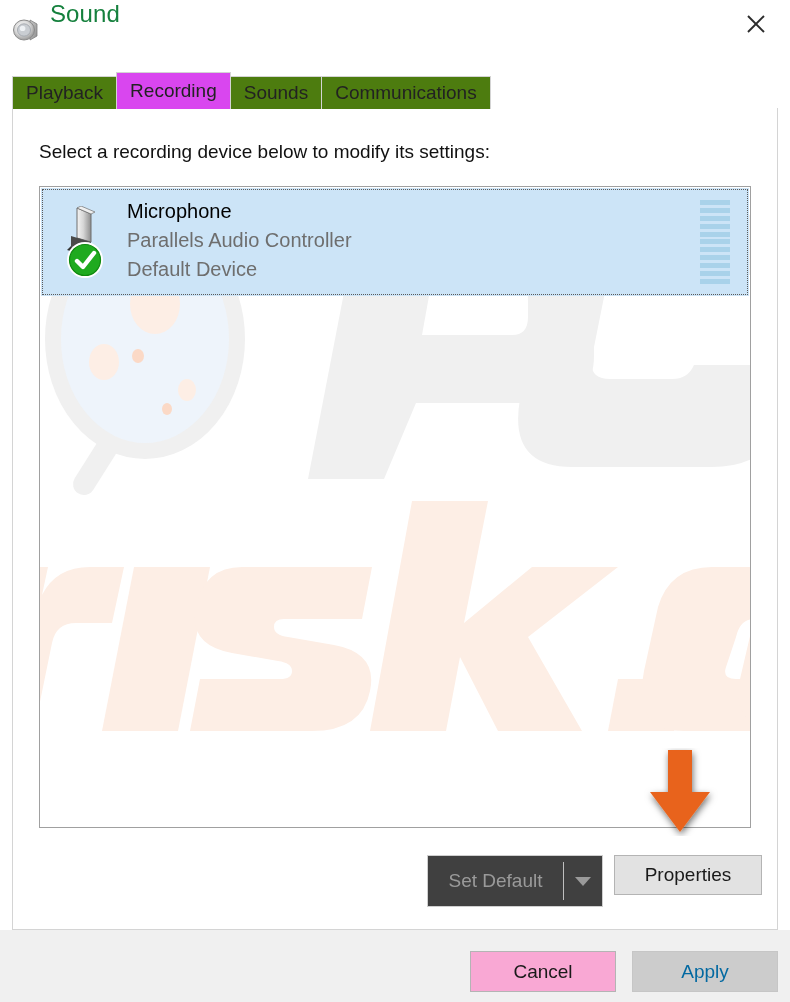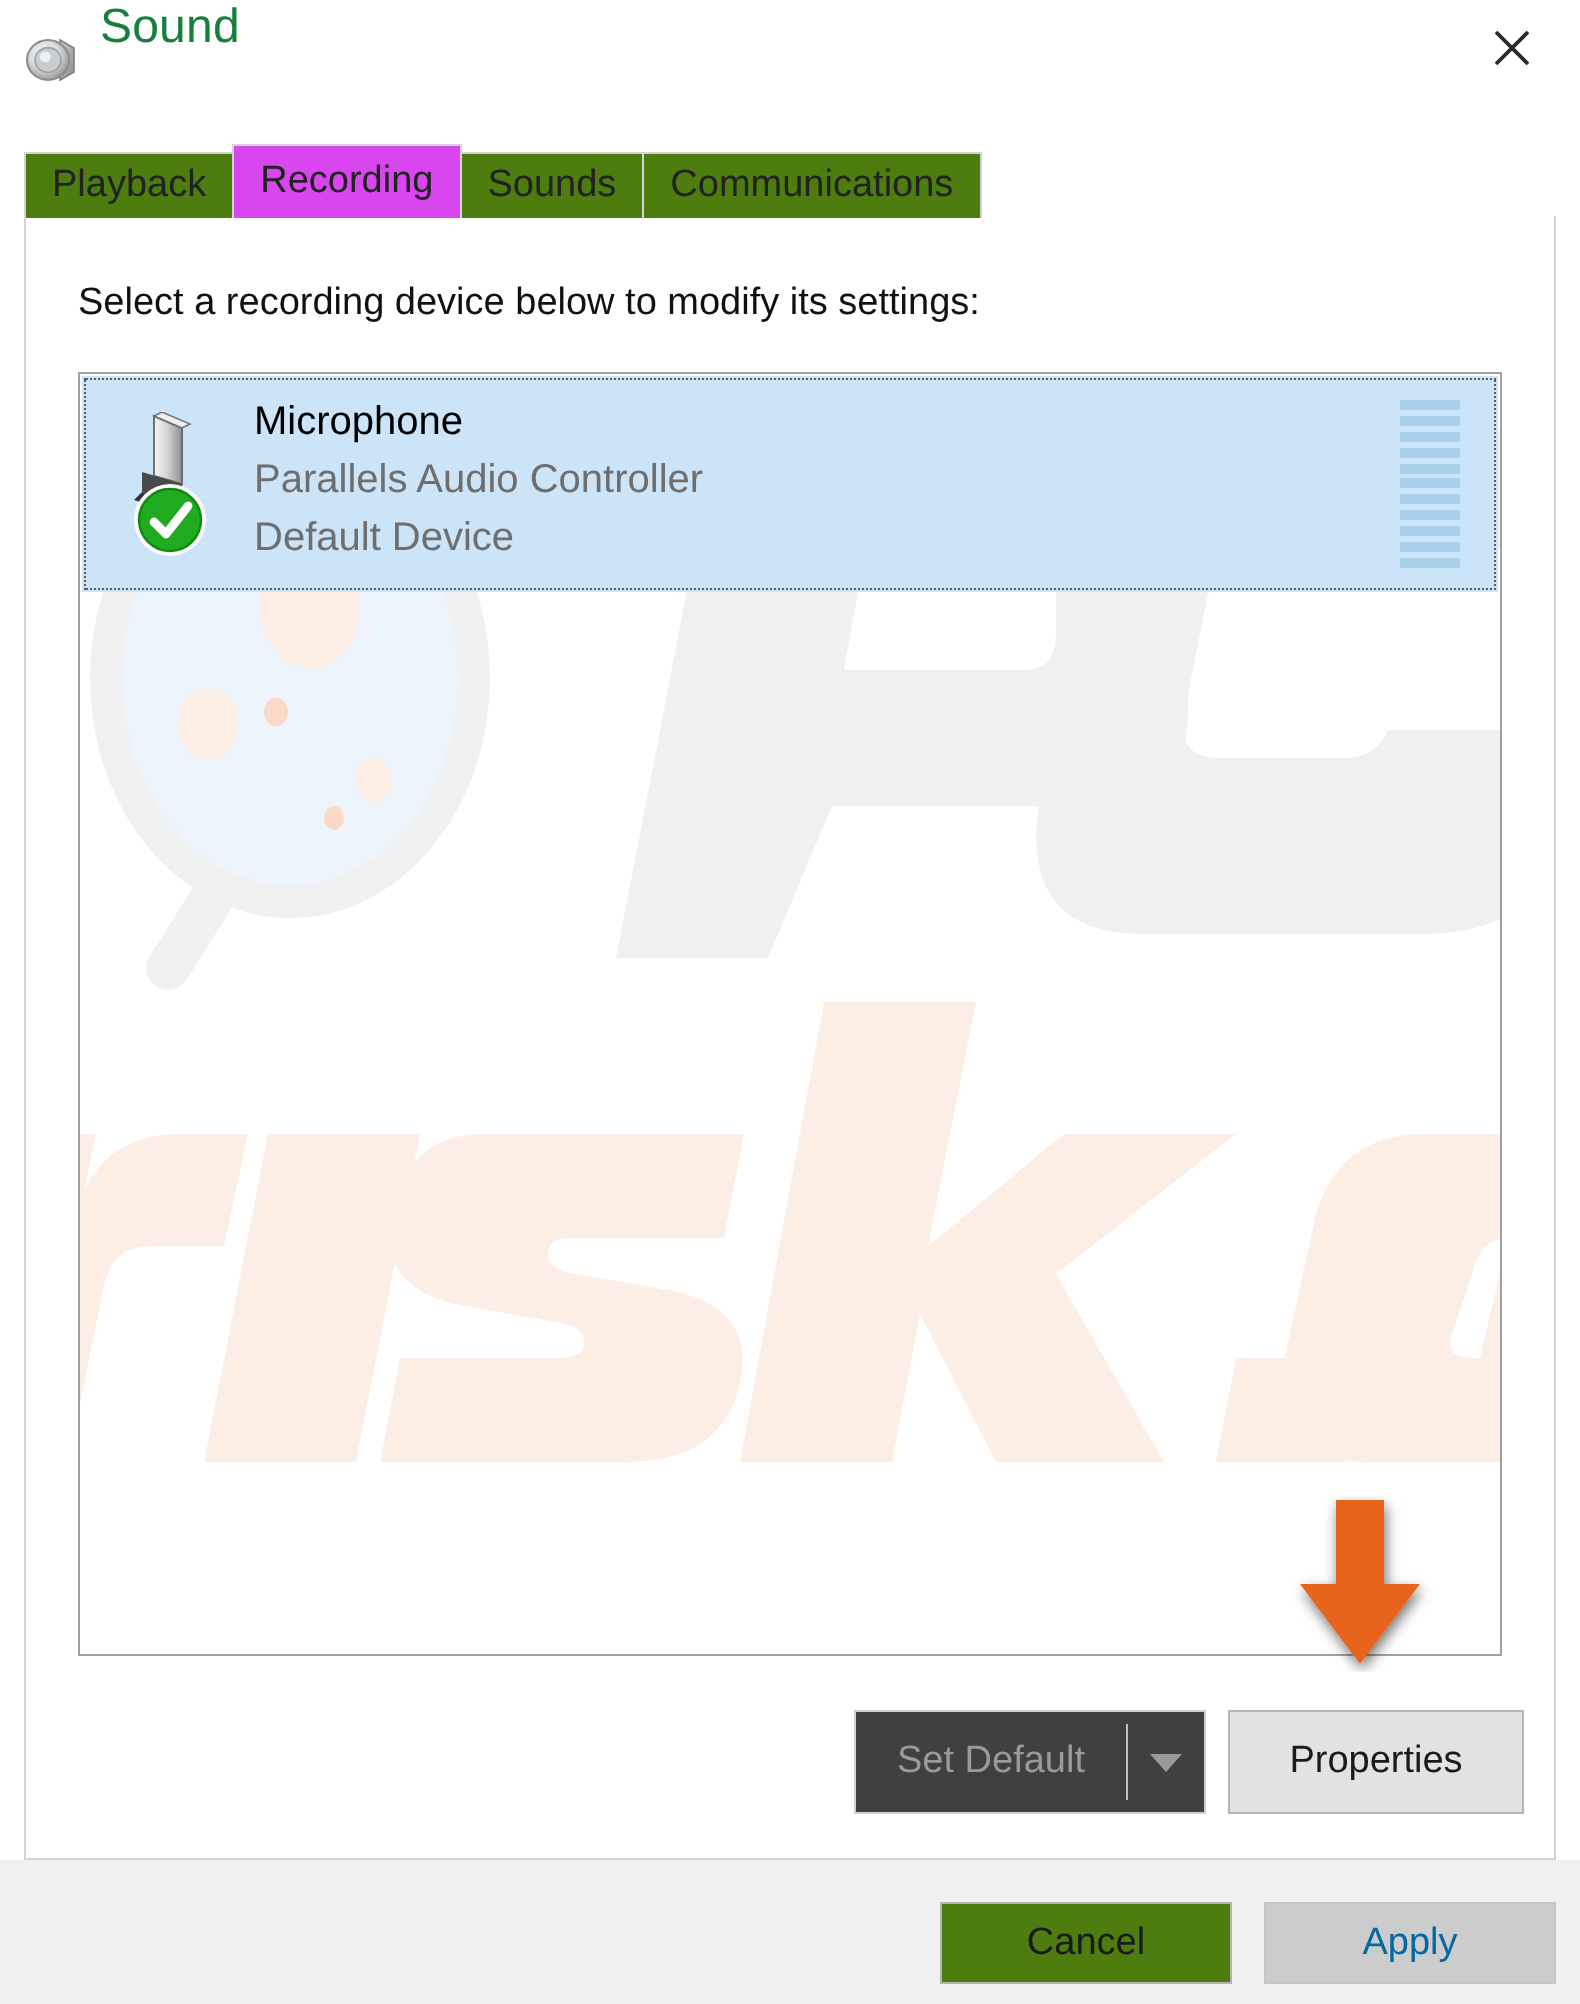--- a/index.html
+++ b/index.html
@@ -208,42 +208,42 @@
     align-items: center;
     justify-content: center;
   }
   .caret {
     width: 0; height: 0;
     border-left: 8px solid transparent;
     border-right: 8px solid transparent;
     border-top: 9px solid #9a9a9a;
   }
 
-  #properties-btn { left: 601px; top: 747px; width: 148px; height: 52px; }
+  #properties-btn { left: 601px; top: 747px; width: 148px; height: 40px; }
 
   
   .arrow-annot {
     position: absolute;
     left: 642px; top: 748px;
     width: 76px; height: 88px;
     pointer-events: none;
     z-index: 20;
   }
 
   
   .footer {
     position: absolute;
     left: 0; top: 930px;
     width: 790px; height: 72px;
     background: #f0f0f0;
   }
   .fbtn {
     position: absolute;
     height: 41px;
-    background: #4d7c0f;
+    background: #f9a8d4;
     border: 1px solid #b4b4b4;
     box-sizing: border-box;
     display: flex;
     align-items: center;
     justify-content: center;
     font-size: 19px;
     color: #1a1a1a;
   }
   #ok-btn     { left: 308px; top: 21px; width: 146px; border: 2px solid #1a7fd4; background: #e2e2e2; }
   #cancel-btn { left: 470px; top: 21px; width: 146px; }

